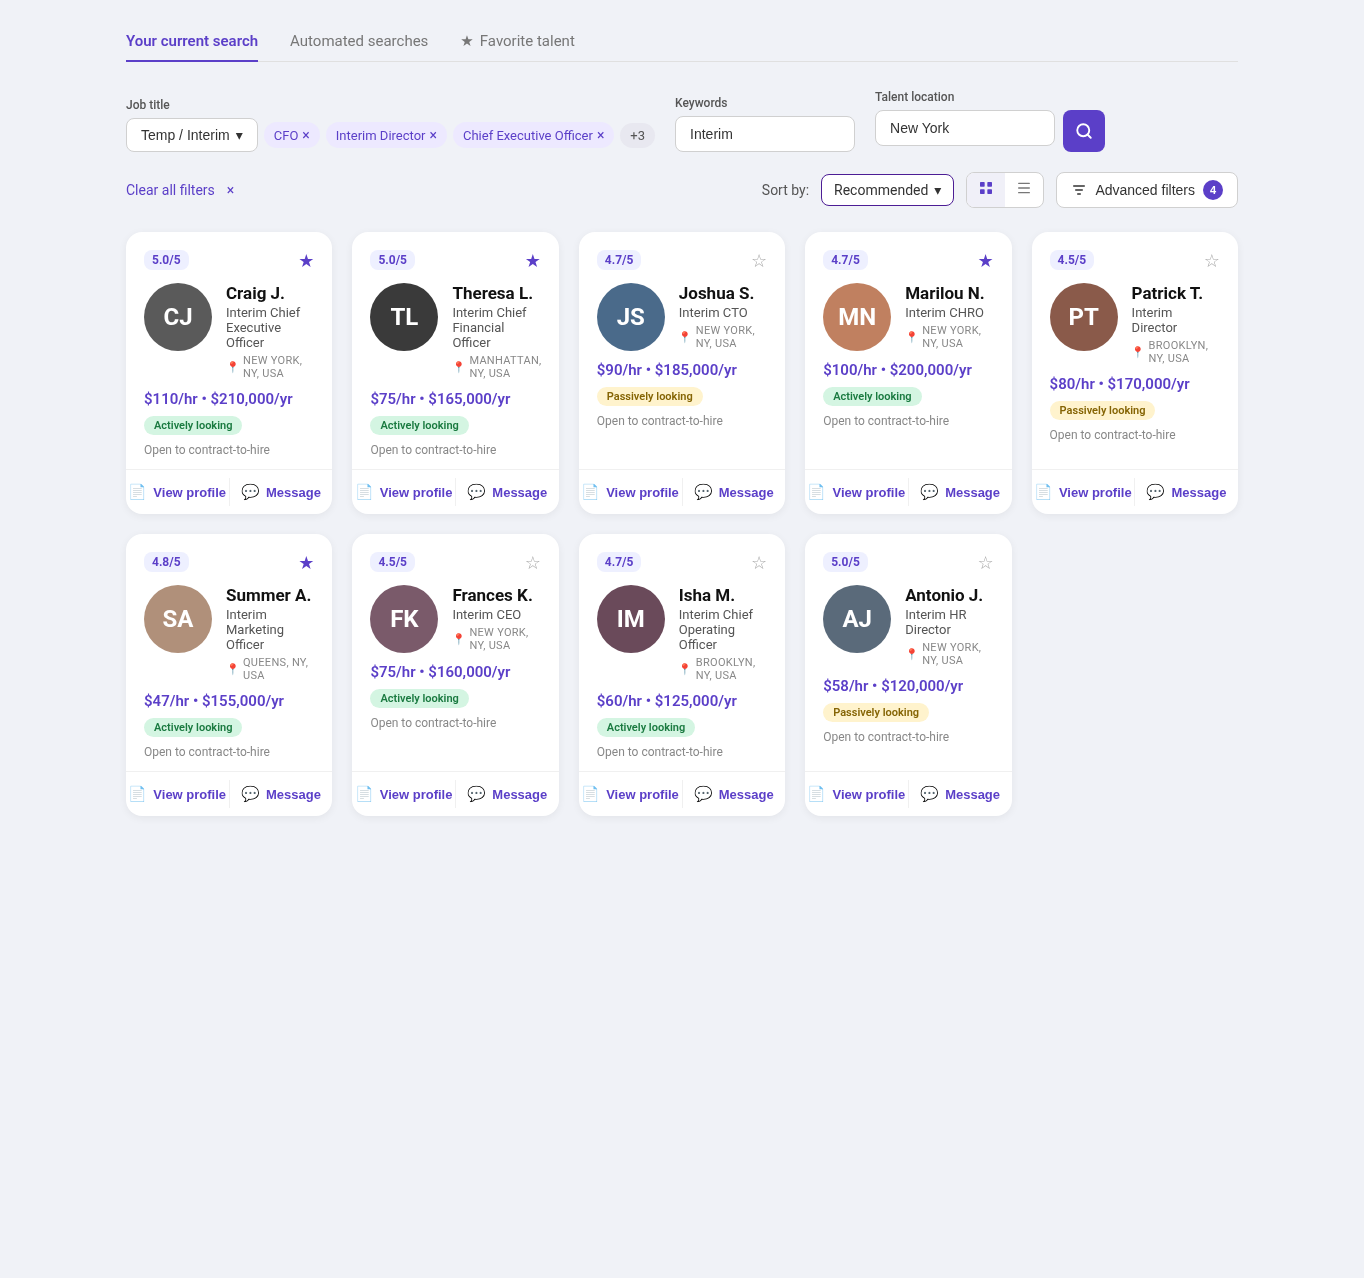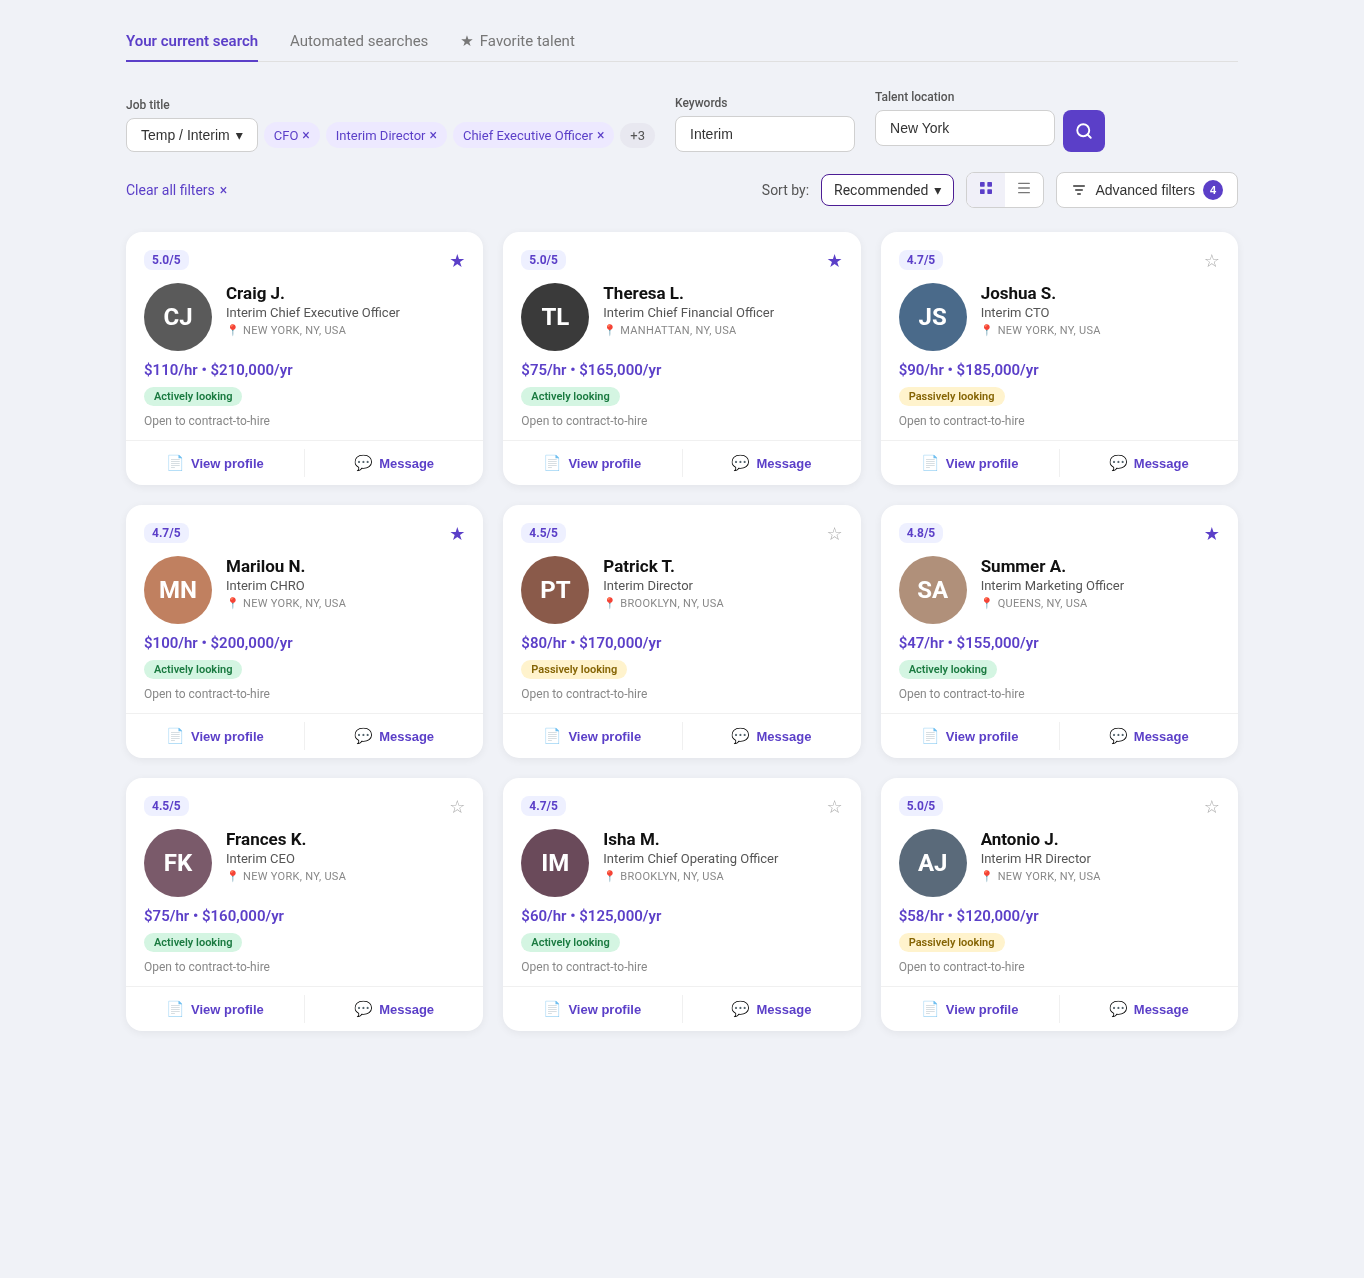--- a/index.html
+++ b/index.html
@@ -127,21 +127,21 @@
       align-items: center;
       justify-content: space-between;
       margin-bottom: 24px;
     }
     .clear-filters {
       color: #5b3fc8;
       font-size: 14px;
       cursor: pointer;
       display: flex;
       align-items: center;
-      gap: 5px;
+      gap: 12px;
     }
     .sort-area {
       display: flex;
       align-items: center;
       gap: 12px;
     }
     .sort-label {
       font-size: 14px;
       color: #555;
     }
@@ -195,21 +195,21 @@
       width: 20px;
       height: 20px;
       font-size: 11px;
       display: flex;
       align-items: center;
       justify-content: center;
       font-weight: 700;
     }
     .grid {
       display: grid;
-      grid-template-columns: repeat(3, 1fr);
+      grid-template-columns: repeat(5, 1fr);
       gap: 20px;
     }
     .card {
       background: #fff;
       border-radius: 16px;
       overflow: hidden;
       box-shadow: 0 2px 8px rgba(0,0,0,0.06);
       display: flex;
       flex-direction: column;
     }

